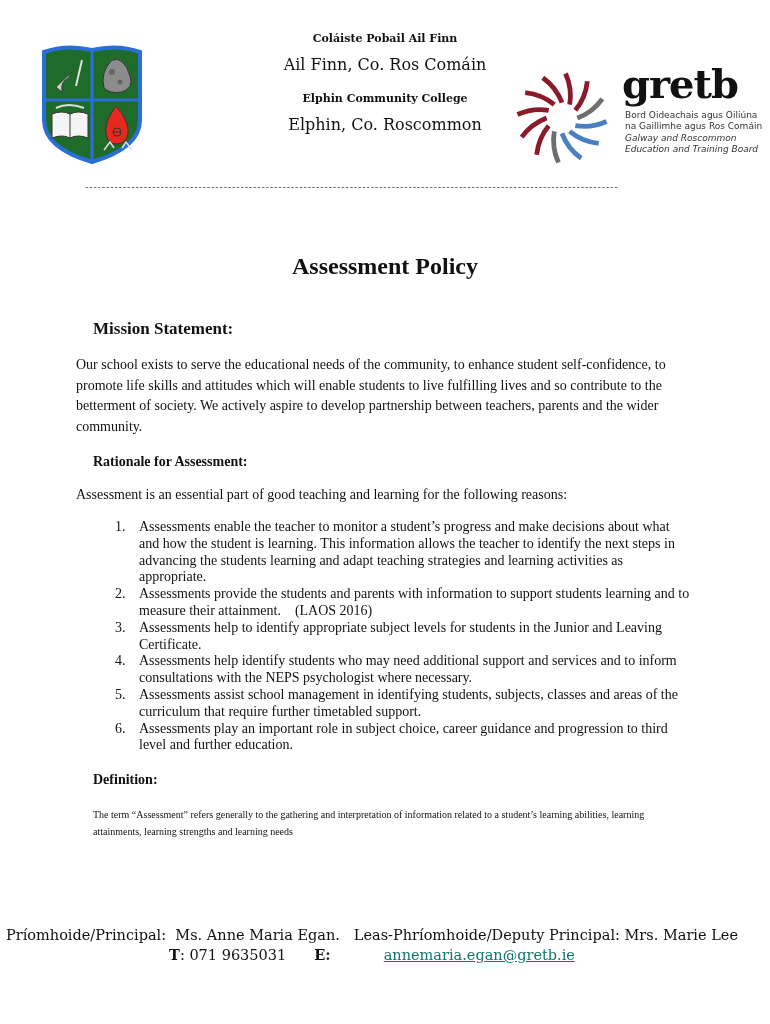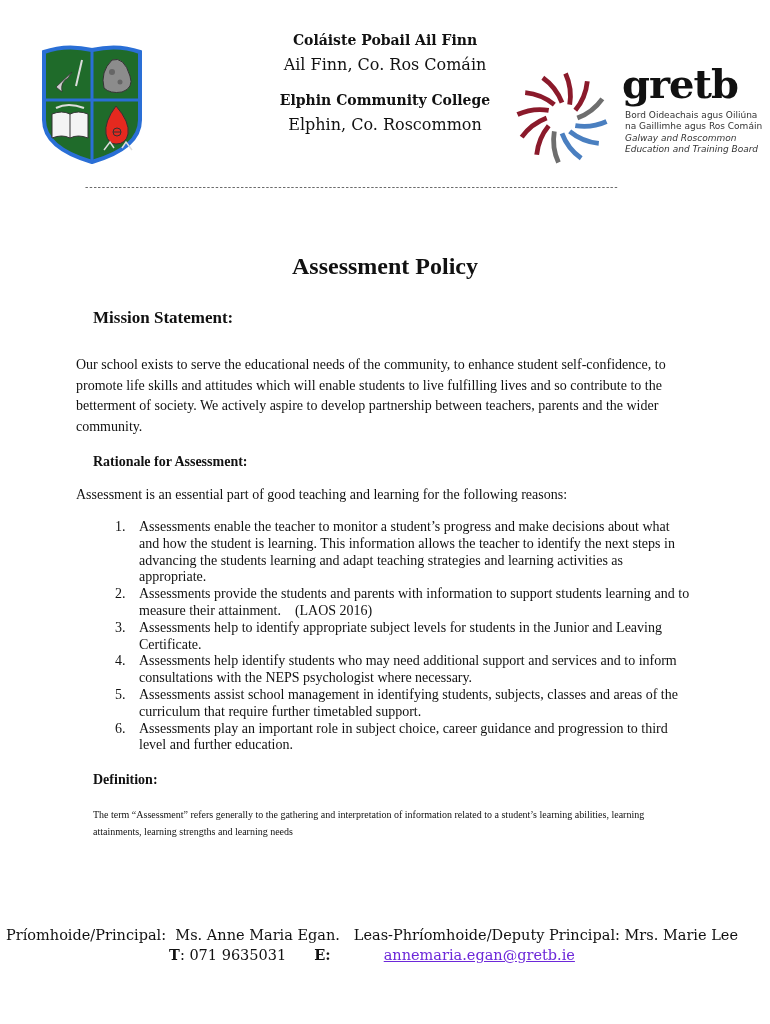--- a/index.html
+++ b/index.html
@@ -2,42 +2,42 @@
 <html><head>
 <meta charset="utf-8">
 <style>
   html, body { margin:0; padding:0; background:#ffffff; }
   body { width:770px; height:1024px; position:relative; overflow:hidden; color:#111; }
   .serif { font-family: "Liberation Serif", "DejaVu Serif", serif; }
   .abs { position:absolute; }
 
   #shield { left:38px; top:42px; width:108px; height:124px; }
   .hdr-center { left:230px; width:310px; text-align:center; font-family:"DejaVu Serif", "Liberation Serif", serif; }
-  .hdr-bold { font-weight:bold; font-size:14px; }
+  .hdr-bold { font-weight:bold; font-size:11px; }
   .hdr-reg { font-size:16px; }
 
   #gretb-swirl { left:514px; top:70px; width:96px; height:96px; }
   .gretb-word { left:622px; top:64px; font-family:"DejaVu Serif", serif; font-weight:bold; font-size:40px; letter-spacing:-1px; color:#111; line-height:40px; }
   .gretb-sub { left:625px; font-family:"DejaVu Sans", sans-serif; font-size:9px; color:#333; line-height:11px; white-space:nowrap; }
   .gretb-sub.it { font-style:italic; }
 
   #divider { left:84px; top:183px; width:588px; font-family:"Liberation Mono", monospace; font-size:9px; color:#333; overflow:hidden; white-space:nowrap; letter-spacing:-1.2px; }
 
   .title { left:0; width:770px; top:253px; text-align:center; font-weight:bold; font-size:24px; }
   .h2 { left:93px; font-weight:bold; font-size:17px; }
   .h3 { left:93px; font-weight:bold; font-size:14px; }
   .para { left:76px; width:590px; font-size:14px; line-height:20.5px; }
   .para2 { left:93px; width:590px; font-size:10px; line-height:17px; }
 
   ol.list { position:absolute; left:110px; top:519px; width:580px; margin:0; padding:0; list-style:none; font-size:14px; line-height:16.8px; }
   ol.list li { position:relative; padding-left:29px; }
   ol.list li .num { position:absolute; left:5px; top:0; }
 
   .footer { left:0; width:744px; text-align:center; font-family:"DejaVu Serif", "Liberation Serif", serif; font-size:14.5px; white-space:nowrap; }
-  .footer a { color:#6d28d9; text-decoration:underline;margin-left:48px; }
+  .footer a { color:#0f766e; text-decoration:underline;margin-left:48px; }
 </style>
 </head>
 <body>
 
 <svg id="shield" class="abs" viewBox="0 0 108 124">
   <path d="M6 10 Q28 2 54 8 Q80 2 102 10 L102 78 Q102 106 54 120 Q6 106 6 78 Z" fill="#1f6b2a" stroke="#2a6fd6" stroke-width="4"></path>
   <line x1="54" y1="6" x2="54" y2="120" stroke="#2a6fd6" stroke-width="3"></line>
   <line x1="5" y1="58" x2="103" y2="58" stroke="#2a6fd6" stroke-width="3"></line>
 
   <path d="M18 45 L34 30 L30 36 Q22 40 24 50 Z" fill="#cfcfcf" stroke="#333" stroke-width="0.8"></path>
@@ -81,21 +81,21 @@
 <div class="abs gretb-word">gretb</div>
 <div class="abs gretb-sub" style="top:110px;">Bord Oideachais agus Oiliúna</div>
 <div class="abs gretb-sub" style="top:121px;">na Gaillimhe agus Ros Comáin</div>
 <div class="abs gretb-sub it" style="top:133px;">Galway and Roscommon</div>
 <div class="abs gretb-sub it" style="top:144px;">Education and Training Board</div>
 
 <div id="divider" class="abs">-------------------------------------------------------------------------------------------------------------------------------</div>
 
 <div class="abs title serif">Assessment Policy</div>
 
-<div class="abs h2 serif" style="top:308px;">Mission Statement:</div>
+<div class="abs h2 serif" style="top:319px;">Mission Statement:</div>
 <div class="abs para serif" style="top:355px;">Our school exists to serve the educational needs of the community, to enhance student self-confidence, to promote life skills and attitudes which will enable students to live fulfilling lives and so contribute to the betterment of society. We actively aspire to develop partnership between teachers, parents and the wider community.</div>
 
 <div class="abs h3 serif" style="top:454px;">Rationale for Assessment:</div>
 <div class="abs para serif" style="top:485px;">Assessment is an essential part of good teaching and learning for the following reasons:</div>
 
 <ol class="list serif">
   <li><span class="num">1.</span><span>Assessments enable the teacher to monitor a student’s progress and make decisions about what and how the student is learning. This information allows the teacher to identify the next steps in advancing the students learning and adapt teaching strategies and learning activities as appropriate.</span></li>
   <li><span class="num">2.</span><span style="white-space:pre-wrap;margin-top:32px;">Assessments provide the students and parents with information to support students learning and to measure their attainment.    (LAOS 2016)</span></li>
   <li><span class="num">3.</span><span>Assessments help to identify appropriate subject levels for students in the Junior and Leaving Certificate.</span></li>
   <li><span class="num">4.</span><span>Assessments help identify students who may need additional support and services and to inform consultations with the NEPS psychologist where necessary.</span></li>

